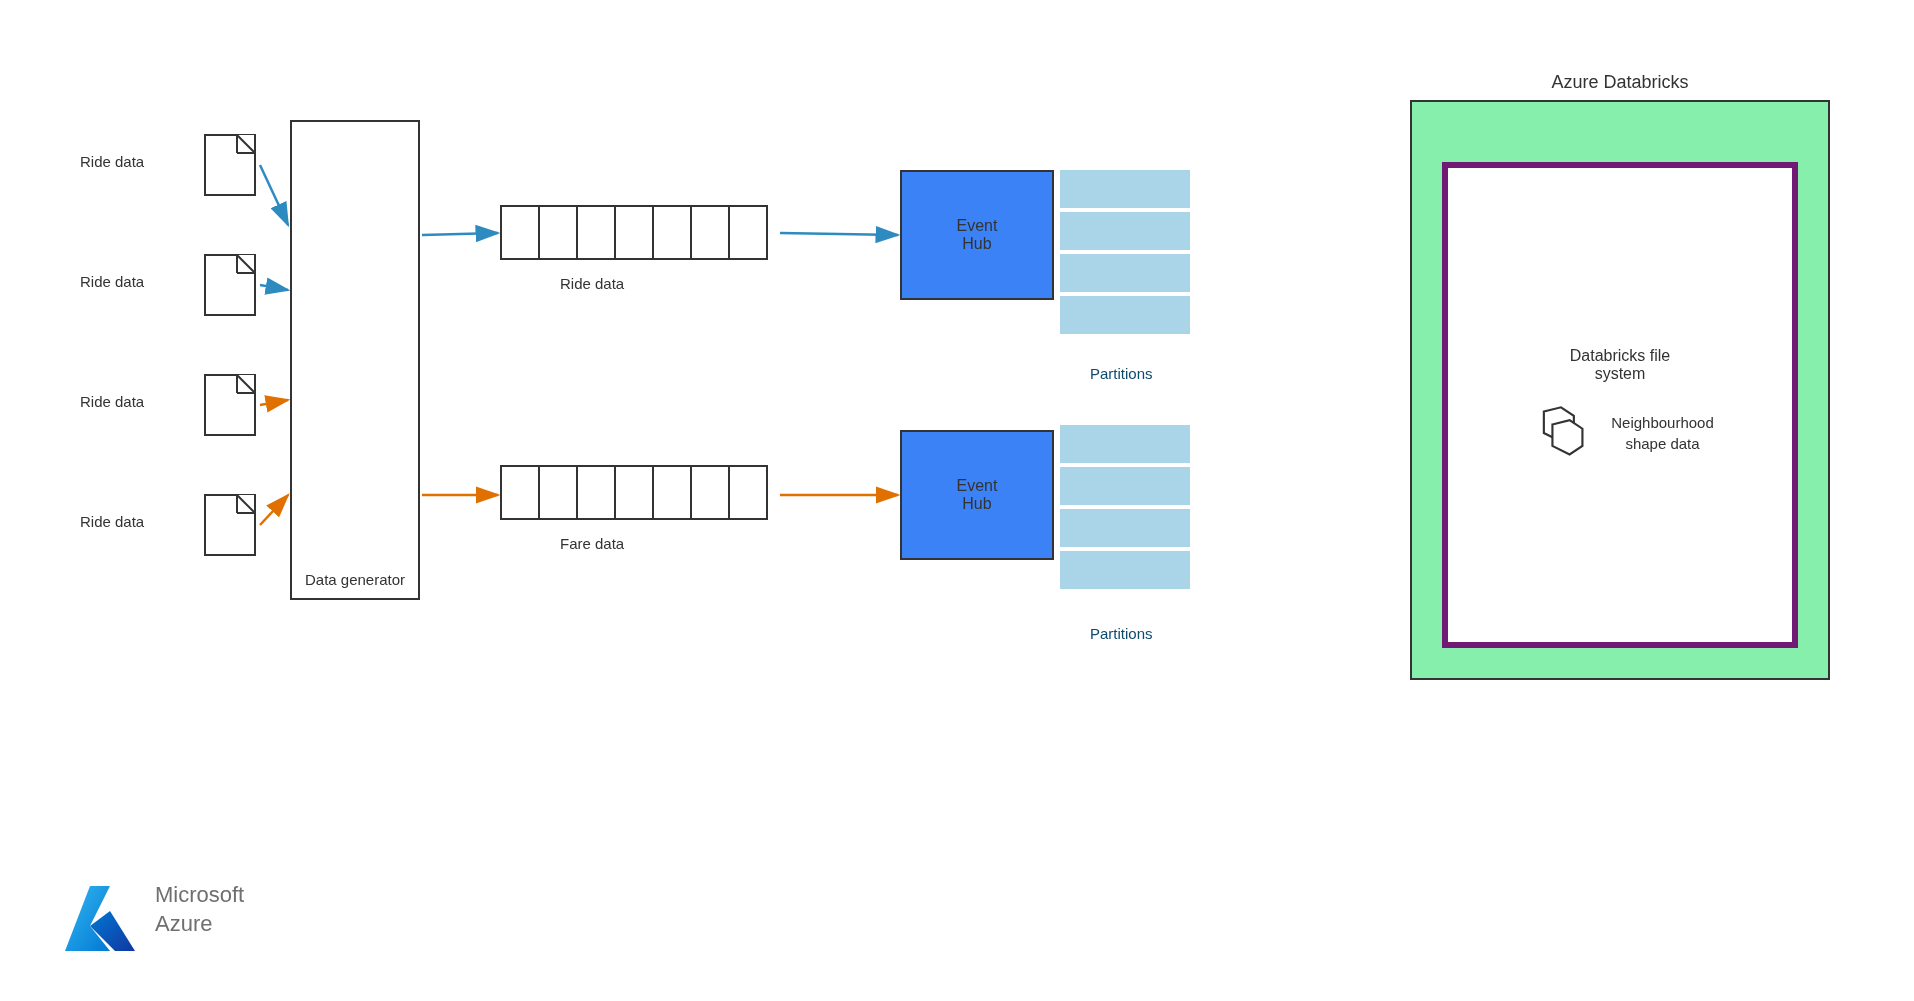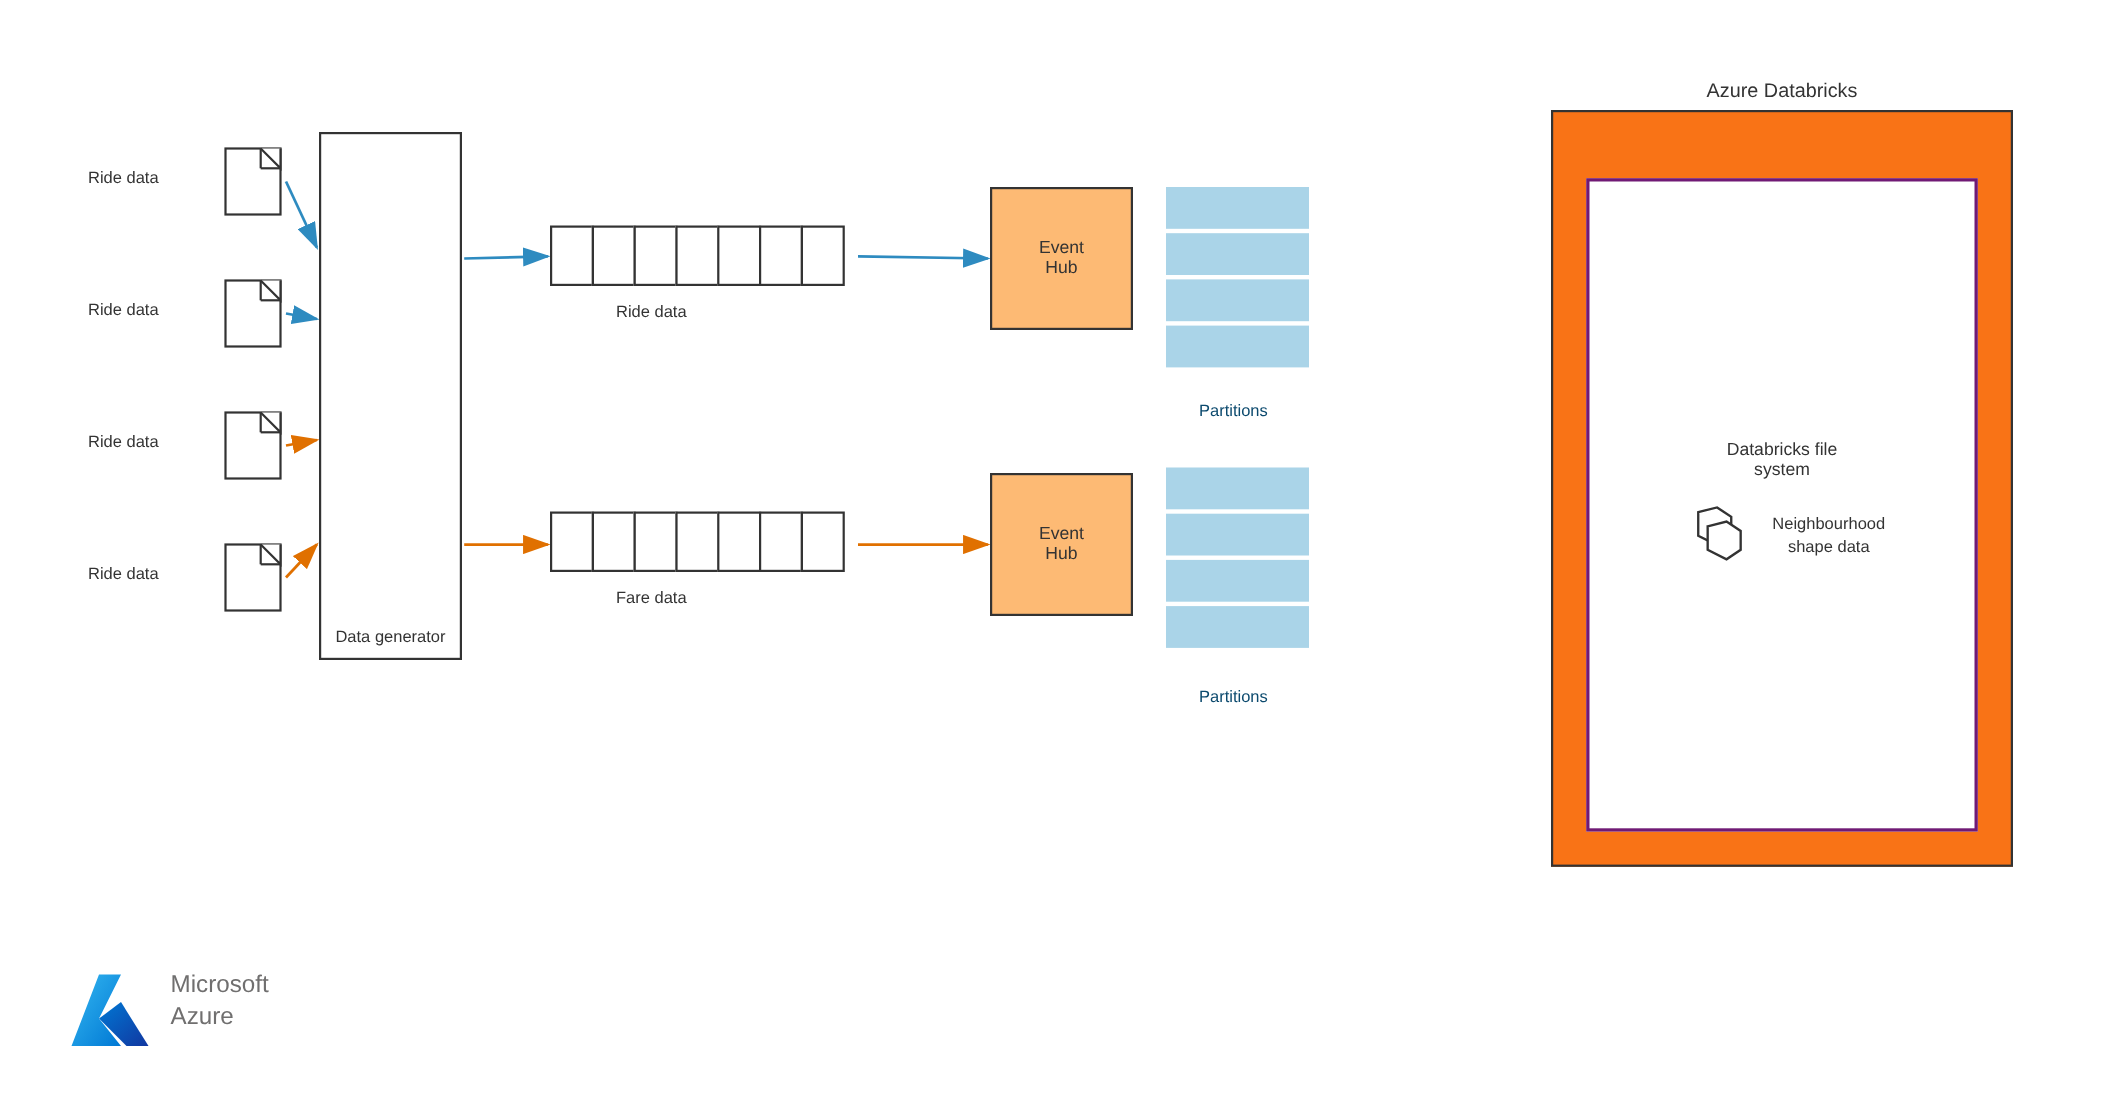--- a/index.html
+++ b/index.html
@@ -19,43 +19,43 @@
       width: 1800px;
       height: 720px;
     }
 
     
     .azure-databricks-box {
       position: absolute;
       top: 40px;
       right: 20px;
       width: 420px;
-      height: 688px;
+      height: 580px;
       border: 2px solid #333;
-      background: #f97316;
+      background: #86efac;
     }
 
     .azure-databricks-title {
       position: absolute;
       top: -30px;
       left: 50%;
       transform: translateX(-50%);
       font-size: 18px;
       color: #333;
       white-space: nowrap;
     }
 
     
     .dfs-box {
       position: absolute;
       top: 60px;
       left: 30px;
       right: 30px;
       bottom: 30px;
-      border: 3px solid #701a75;
+      border: 6px solid #701a75;
       background: #fff;
       display: flex;
       flex-direction: column;
       align-items: center;
       justify-content: center;
       padding: 20px;
     }
 
     .dfs-title {
       font-size: 16px;
@@ -100,24 +100,24 @@
 
     .data-generator-label {
       font-size: 15px;
       color: #333;
       text-align: center;
     }
 
     
     .event-hub-box {
       position: absolute;
-      width: 130px;
+      width: 154px;
       height: 130px;
       border: 2px solid #333;
-      background: #fdba74;
+      background: #3b82f6;
       display: flex;
       align-items: center;
       justify-content: center;
     }
 
     .event-hub-top {
       top: 110px;
       left: 850px;
     }
 

